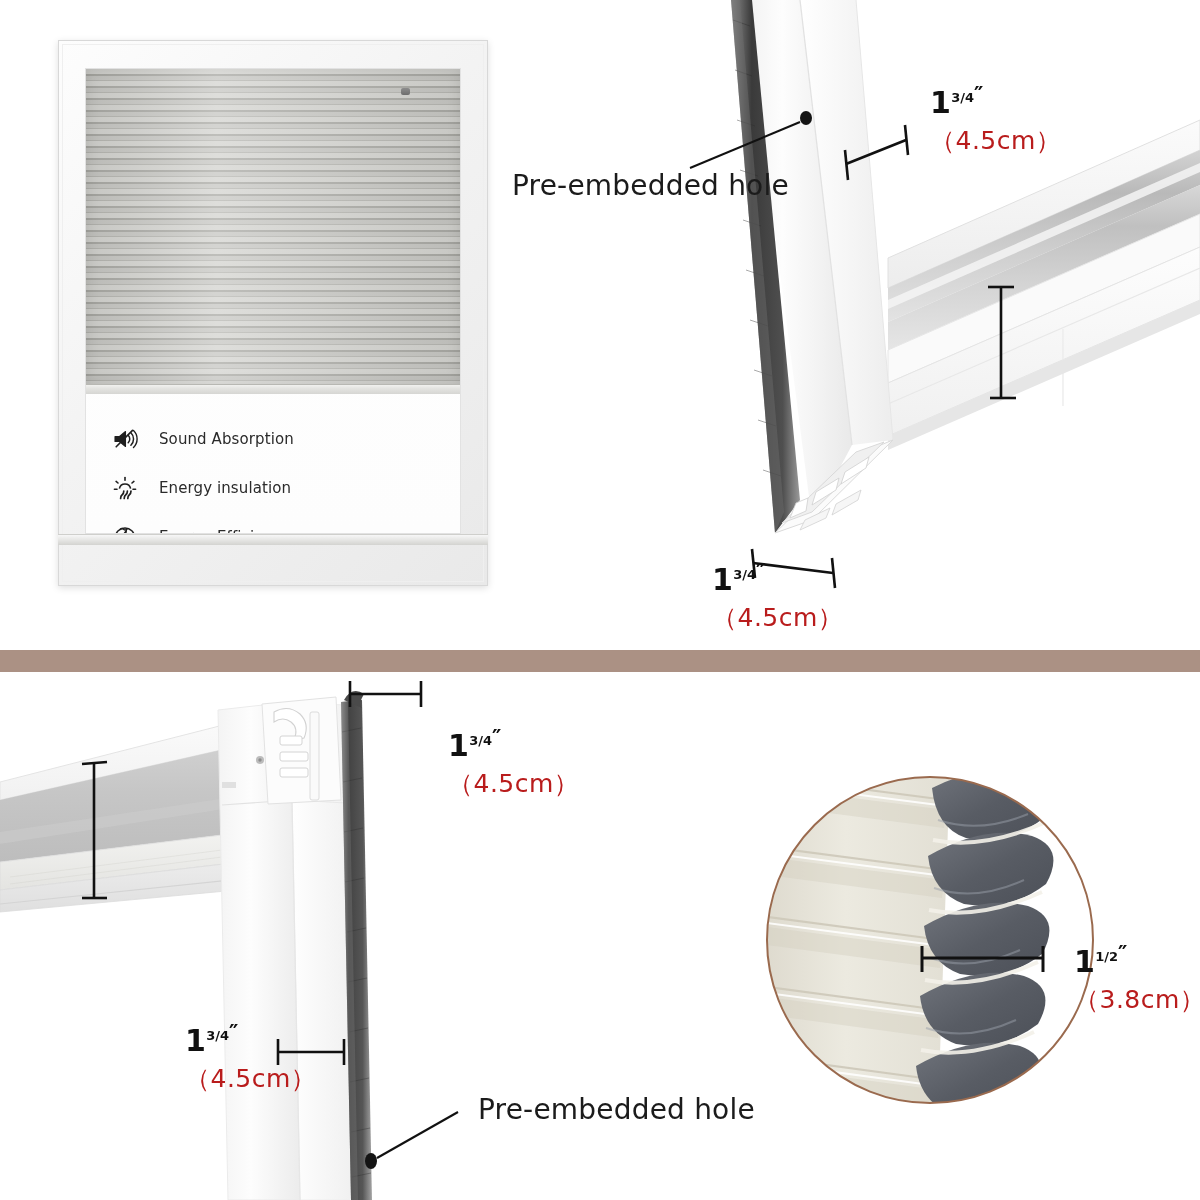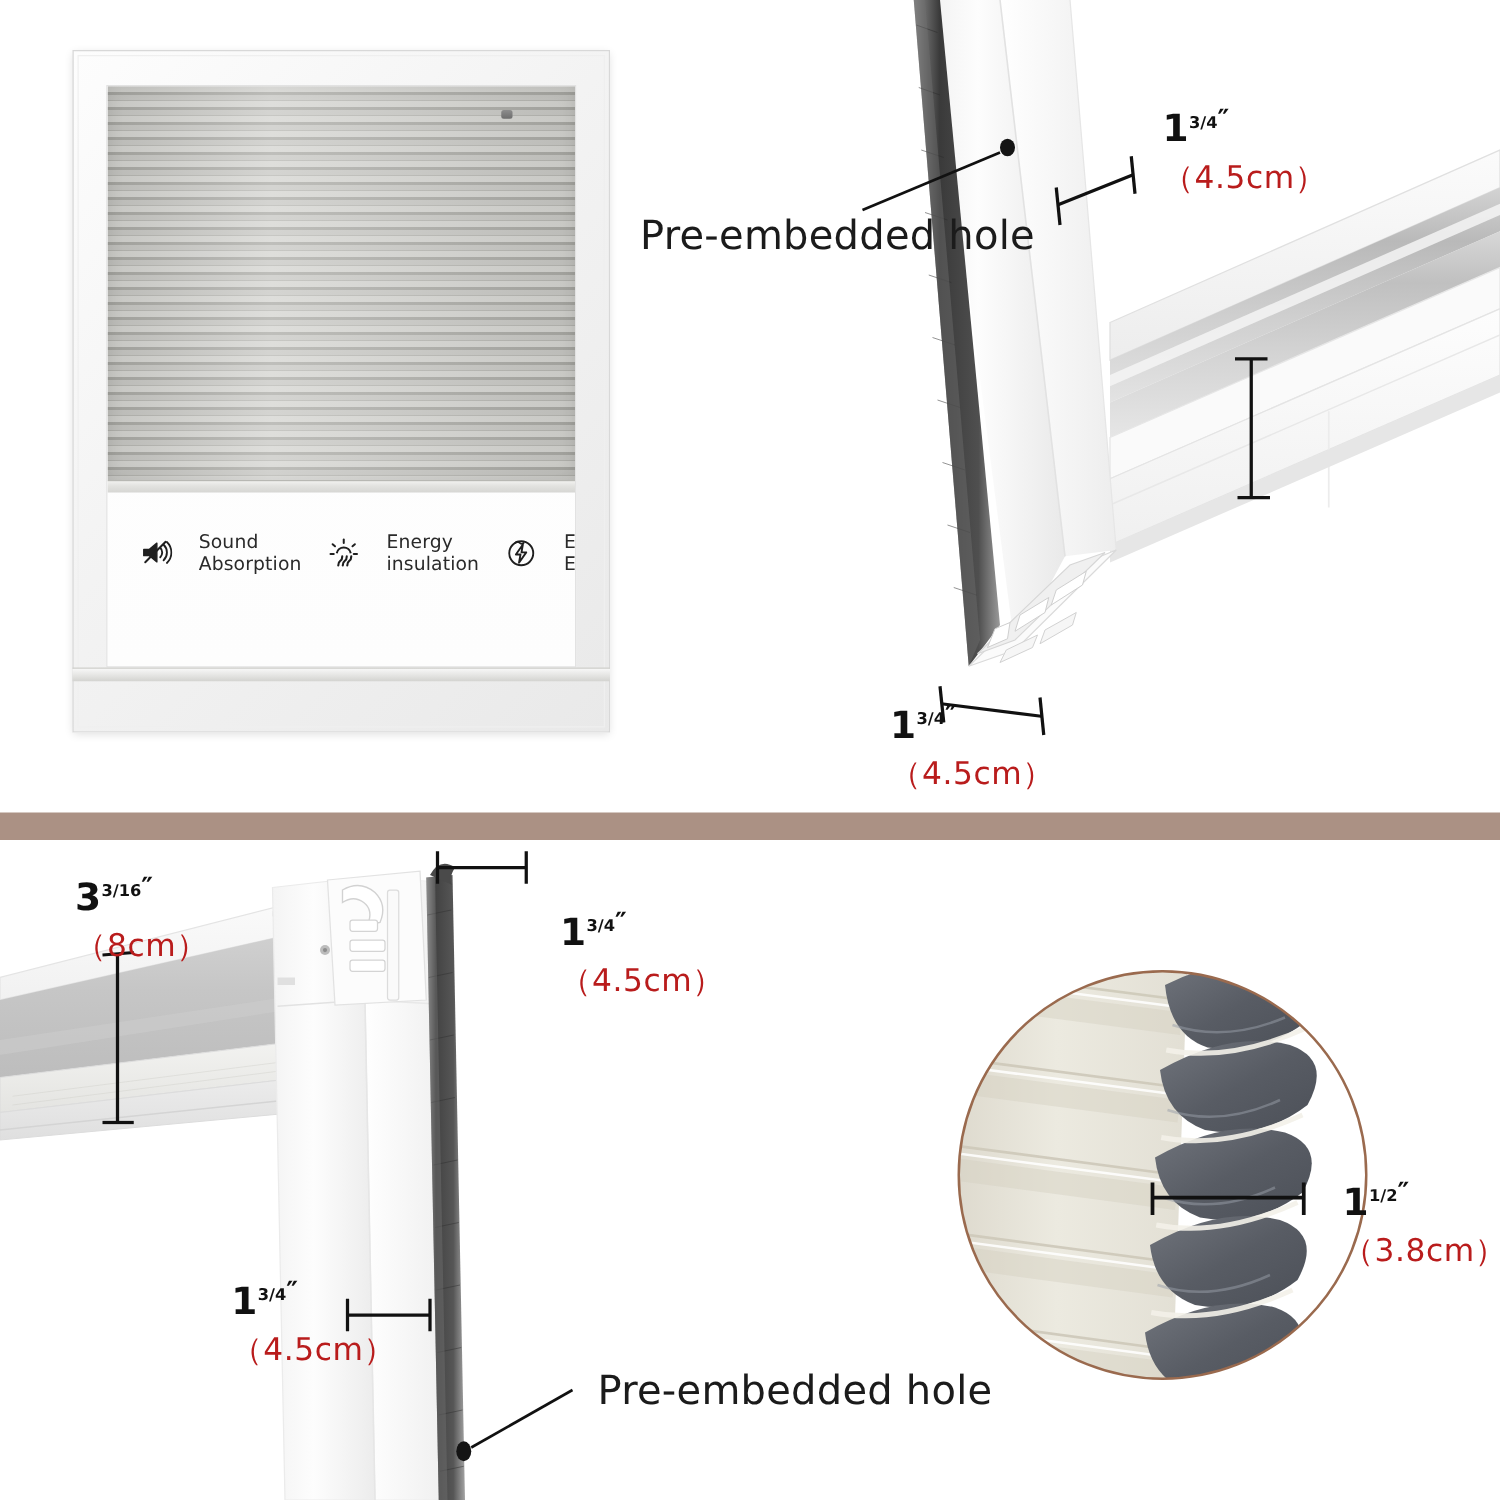--- a/index.html
+++ b/index.html
@@ -20,21 +20,21 @@
     font-size:30px;letter-spacing:.3px;line-height:1;
     display:block;
   }
   .dim .imp .frac{font-size:13px;vertical-align:super;font-weight:bold;letter-spacing:0;}
   .dim .imp .qt{font-size:21px;vertical-align:super;font-weight:bold;}
   .dim .met{
     display:block;color:#b91c1c;font-size:25px;line-height:1;margin-top:10px;
     letter-spacing:.5px;
   }
   .callout{
-    position:absolute;color:#1b1b1b;font-size:32px;white-space:nowrap;
+    position:absolute;color:#1b1b1b;font-size:28px;white-space:nowrap;
     letter-spacing:.2px;
   }
 
   
   .band{position:absolute;left:0;width:1200px;background:#ab9184;}
 
   
   #panel-product{position:absolute;}
   .win-outer{
     position:absolute;inset:0;
@@ -81,21 +81,21 @@
     position:absolute;width:9px;height:7px;border-radius:2px;
     background:linear-gradient(to bottom,#8d8d8d,#6d6d6d);
   }
   .sill{
     position:absolute;left:0;right:0;
     background:linear-gradient(to bottom,#f7f7f7 0%,#e4e4e2 55%,#d3d3d0 100%);
     border-top:1px solid #cfcfcc;
   }
 
   
-  .features{position:absolute;display:flex;flex-direction:row;}
+  .features{position:absolute;display:flex;flex-direction:column;}
   .feat-row{display:flex;align-items:center;}
   .feat-ico{width:30px;height:30px;flex:0 0 30px;display:flex;align-items:center;justify-content:center;}
   .feat-ico svg{display:block;}
   .feat-lbl{font-size:15px;color:#2a2a2a;margin-left:19px;letter-spacing:.1px;}
 
   
   .art{position:absolute;left:0;top:0;overflow:visible;}
 </style>
 </head>
 <body>
@@ -390,26 +390,20 @@
     <g stroke="#111111" stroke-width="2.6">
       <line x1="278" y1="380" x2="344" y2="380"></line>
       <line x1="278" y1="367" x2="278" y2="393"></line>
       <line x1="344" y1="367" x2="344" y2="393"></line>
     </g>
 
     <ellipse cx="371" cy="489" rx="6" ry="8" fill="#141414"></ellipse>
     <line x1="377" y1="486" x2="458" y2="440" stroke="#111111" stroke-width="2.1"></line>
   </svg>
 
-  <div class="dim" style="left:60px;top:700px;">
-    <span class="imp">
-      <span>3</span><span class="frac">3/16</span><span class="qt">″</span>
-    </span>
-    <span class="met">（8cm）</span>
-  </div>
 
   <div class="dim" style="left:448px;top:728px;">
     <span class="imp">
       <span>1</span><span class="frac">3/4</span><span class="qt">″</span>
     </span>
     <span class="met">（4.5cm）</span>
   </div>
 
   <div class="dim" style="left:185px;top:1023px;">
     <span class="imp">

